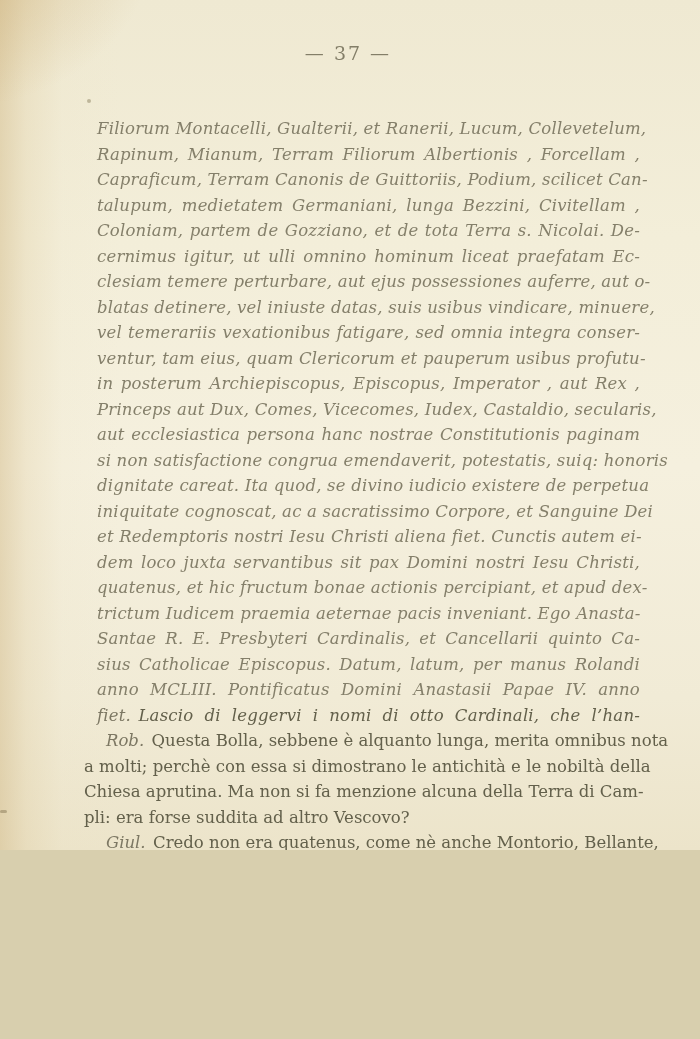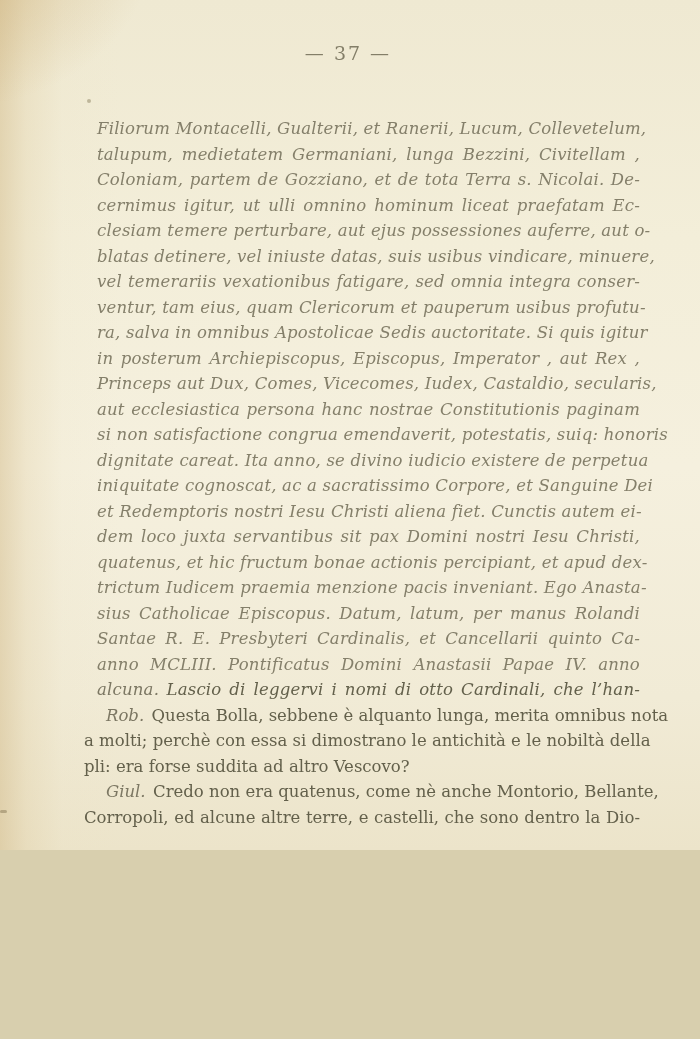--- a/index.html
+++ b/index.html
@@ -53,47 +53,49 @@
 <div class="page">
   <div class="speck s1"></div>
   <div class="speck s2"></div>
 
   <div class="pagenum">— 37 —</div>
 
   <div class="textblock">
 
     <div>
       <div class="line it">Filiorum Montacelli, Gualterii, et Ranerii, Lucum, Collevetelum,</div>
+      <div class="line it">Rapinum, Mianum, Terram Filiorum Albertionis , Forcellam ,</div>
+      <div class="line it">Capraficum, Terram Canonis de Guittoriis, Podium, scilicet Can-</div>
       <div class="line it">talupum, medietatem Germaniani, lunga Bezzini, Civitellam ,</div>
       <div class="line it">Coloniam, partem de Gozziano, et de tota Terra s. Nicolai. De-</div>
       <div class="line it">cernimus igitur, ut ulli omnino hominum liceat praefatam Ec-</div>
       <div class="line it">clesiam temere perturbare, aut ejus possessiones auferre, aut o-</div>
       <div class="line it">blatas detinere, vel iniuste datas, suis usibus vindicare, minuere,</div>
       <div class="line it">vel temerariis vexationibus fatigare, sed omnia integra conser-</div>
       <div class="line it">ventur, tam eius, quam Clericorum et pauperum usibus profutu-</div>
-      <div class="line it">ra, salva in omnibus Apostolicae Sedis auctoritate. Si quis igitur</div>
       <div class="line it">in posterum Archiepiscopus, Episcopus, Imperator , aut Rex ,</div>
       <div class="line it">Princeps aut Dux, Comes, Vicecomes, Iudex, Castaldio, secularis,</div>
       <div class="line it">aut ecclesiastica persona hanc nostrae Constitutionis paginam</div>
       <div class="line it">si non satisfactione congrua emendaverit, potestatis, suiq: honoris</div>
-      <div class="line it">dignitate careat. Ita anno, se divino iudicio existere de perpetua</div>
+      <div class="line it">dignitate careat. Ita quod, se divino iudicio existere de perpetua</div>
       <div class="line it">iniquitate cognoscat, ac a sacratissimo Corpore, et Sanguine Dei</div>
       <div class="line it">et Redemptoris nostri Iesu Christi aliena fiet. Cunctis autem ei-</div>
       <div class="line it">dem loco juxta servantibus sit pax Domini nostri Iesu Christi,</div>
       <div class="line it">quatenus, et hic fructum bonae actionis percipiant, et apud dex-</div>
-      <div class="line it">trictum Iudicem praemia menzione pacis inveniant. Ego Anasta-</div>
+      <div class="line it">trictum Iudicem praemia aeternae pacis inveniant. Ego Anasta-</div>
+      <div class="line it">Santae R. E. Presbyteri Cardinalis, et Cancellarii quinto Ca-</div>
       <div class="line it">sius Catholicae Episcopus. Datum, latum, per manus Rolandi</div>
-      <div class="line it">Santae R. E. Presbyteri Cardinalis, et Cancellarii quinto Ca-</div>
       <div class="line it">anno MCLIII. Pontificatus Domini Anastasii Papae IV. anno</div>
-      <div class="line it"><span class="lead">alcuna.</span><span class="roman">Lascio di leggervi i nomi di otto Cardinali, che l’han-</span></div>
+      <div class="line it"><span class="lead">fiet.</span><span class="roman">Lascio di leggervi i nomi di otto Cardinali, che l’han-</span></div>
     </div>
 
     <div>
       <div class="line indent"><span class="lead">Rob.</span><span class="roman">Questa Bolla, sebbene è alquanto lunga, merita omnibus nota</span></div>
       <div class="line roman">a molti; perchè con essa si dimostrano le antichità e le nobiltà della</div>
+      <div class="line roman">Chiesa aprutina. Ma non si fa menzione alcuna della Terra di Cam-</div>
       <div class="line last roman">pli: era forse suddita ad altro Vescovo?</div>
     </div>
 
     <div>
       <div class="line indent"><span class="lead">Giul.</span><span class="roman">Credo non era quatenus, come nè anche Montorio, Bellante,</span></div>
       <div class="line roman">Corropoli, ed alcune altre terre, e castelli, che sono dentro la Dio-</div>
     </div>
 
   </div>
 </div>

